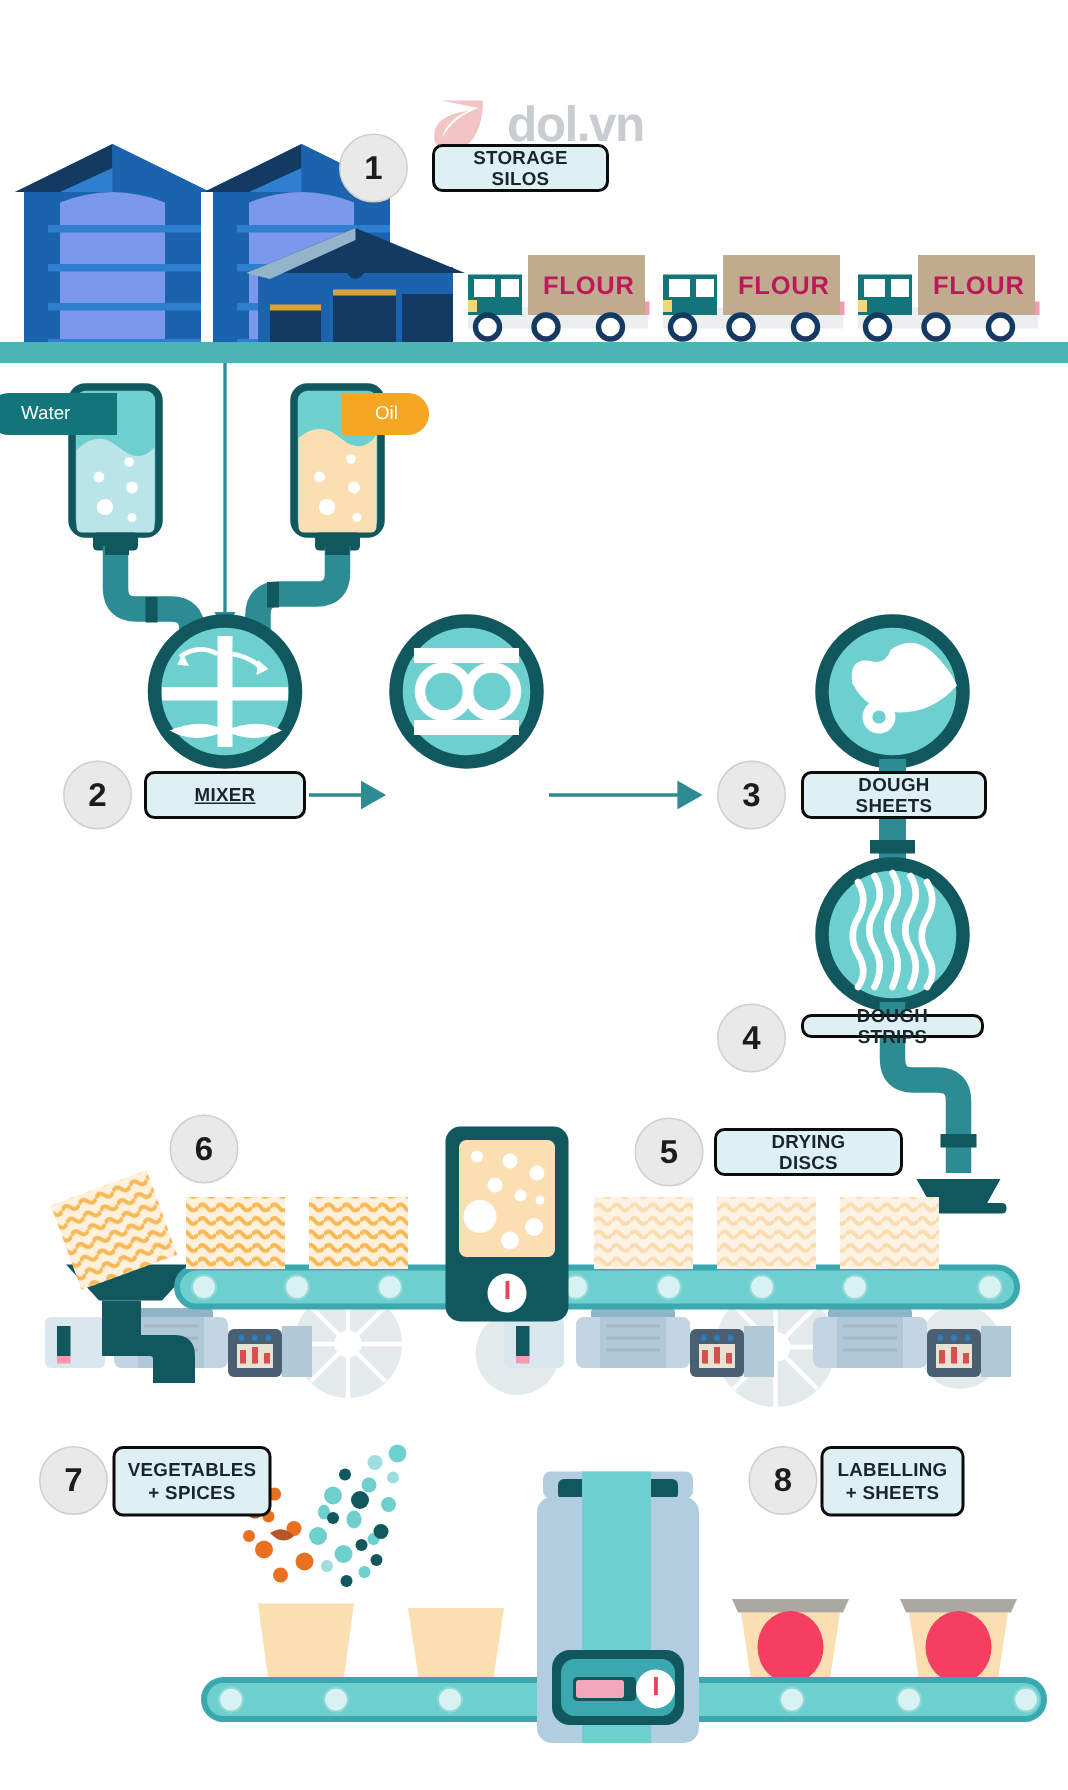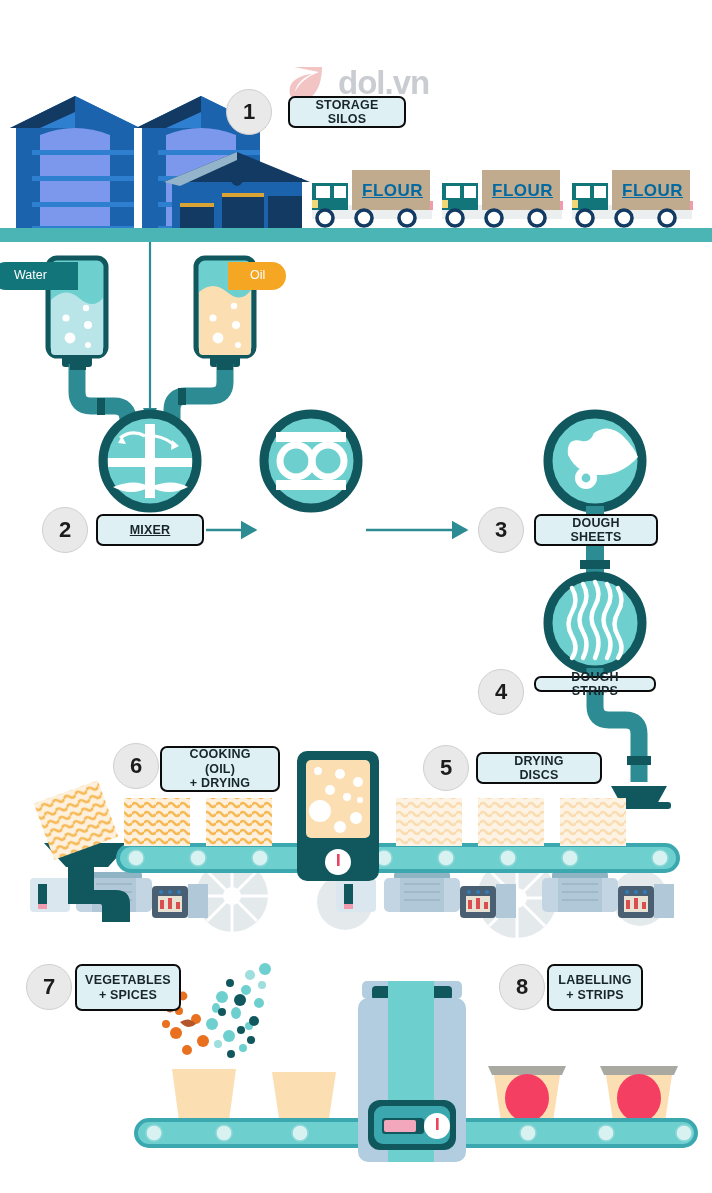--- a/index.html
+++ b/index.html
@@ -41,24 +41,23 @@
   }
 
   
   #logo { position:absolute; left:286px; top:20px; width:180px; height:46px; display:flex; align-items:center;margin-top:40px; }
   #logo-text { font-size:33px; font-weight:bold; color:#c9ccd1; letter-spacing:-1px; margin-left:8px;
                font-family:"Liberation Sans", sans-serif; }
 
   
   .truck-word {
     position:absolute;
-    font-size:17px; font-weight:bold; color:#0369a1;
+    font-size:17px; font-weight:bold; color:#be185d;
     font-family:"Liberation Sans", sans-serif;
     letter-spacing:.5px;
-    text-decoration:underline;
   }
   
   .tank-tag {
     position:absolute;
     font-size:12.5px; color:#ffffff;
     font-family:"Liberation Sans", sans-serif;
   }
 </style>
 </head>
 <body>
@@ -531,26 +530,24 @@
   <div class="step-circle" style="left:423px; top:745px;">5</div>
   <div class="step-circle" style="left:113px; top:743px;">6</div>
   <div class="step-circle" style="left:26px;  top:964px;">7</div>
   <div class="step-circle" style="left:499px; top:964px;">8</div>
 
   <div class="label-box" style="left:288px; top:96px;  width:118px; height:32px;">STORAGE SILOS</div>
   <div class="label-box" style="left:96px;  top:514px; width:108px; height:32px;text-decoration:underline;">MIXER</div>
   <div class="label-box" style="left:534px; top:514px; width:124px; height:32px;">DOUGH SHEETS</div>
   <div class="label-box" style="left:534px; top:676px; width:122px; height:16px;">DOUGH STRIPS</div>
   <div class="label-box" style="left:476px; top:752px; width:126px; height:32px;">DRYING DISCS</div>
-  <div class="label-box" style="left:160px; top:746px; width:120px; height:46px;">COOKING (OIL)
-+ DRYING</div>
   <div class="label-box" style="left:75px;  top:964px; width:106px; height:47px;">VEGETABLES
 + SPICES</div>
   <div class="label-box" style="left:547px; top:964px; width:96px;  height:47px;">LABELLING
-+ STRIPS</div>
++ SHEETS</div>
 
   <div class="truck-word" style="left:362px; top:181px;">FLOUR</div>
   <div class="truck-word" style="left:492px; top:181px;">FLOUR</div>
   <div class="truck-word" style="left:622px; top:181px;">FLOUR</div>
 
   <div class="tank-tag" style="left:14px;  top:268px;">Water</div>
   <div class="tank-tag" style="left:250px; top:268px;">Oil</div>
 
 </div>
 

